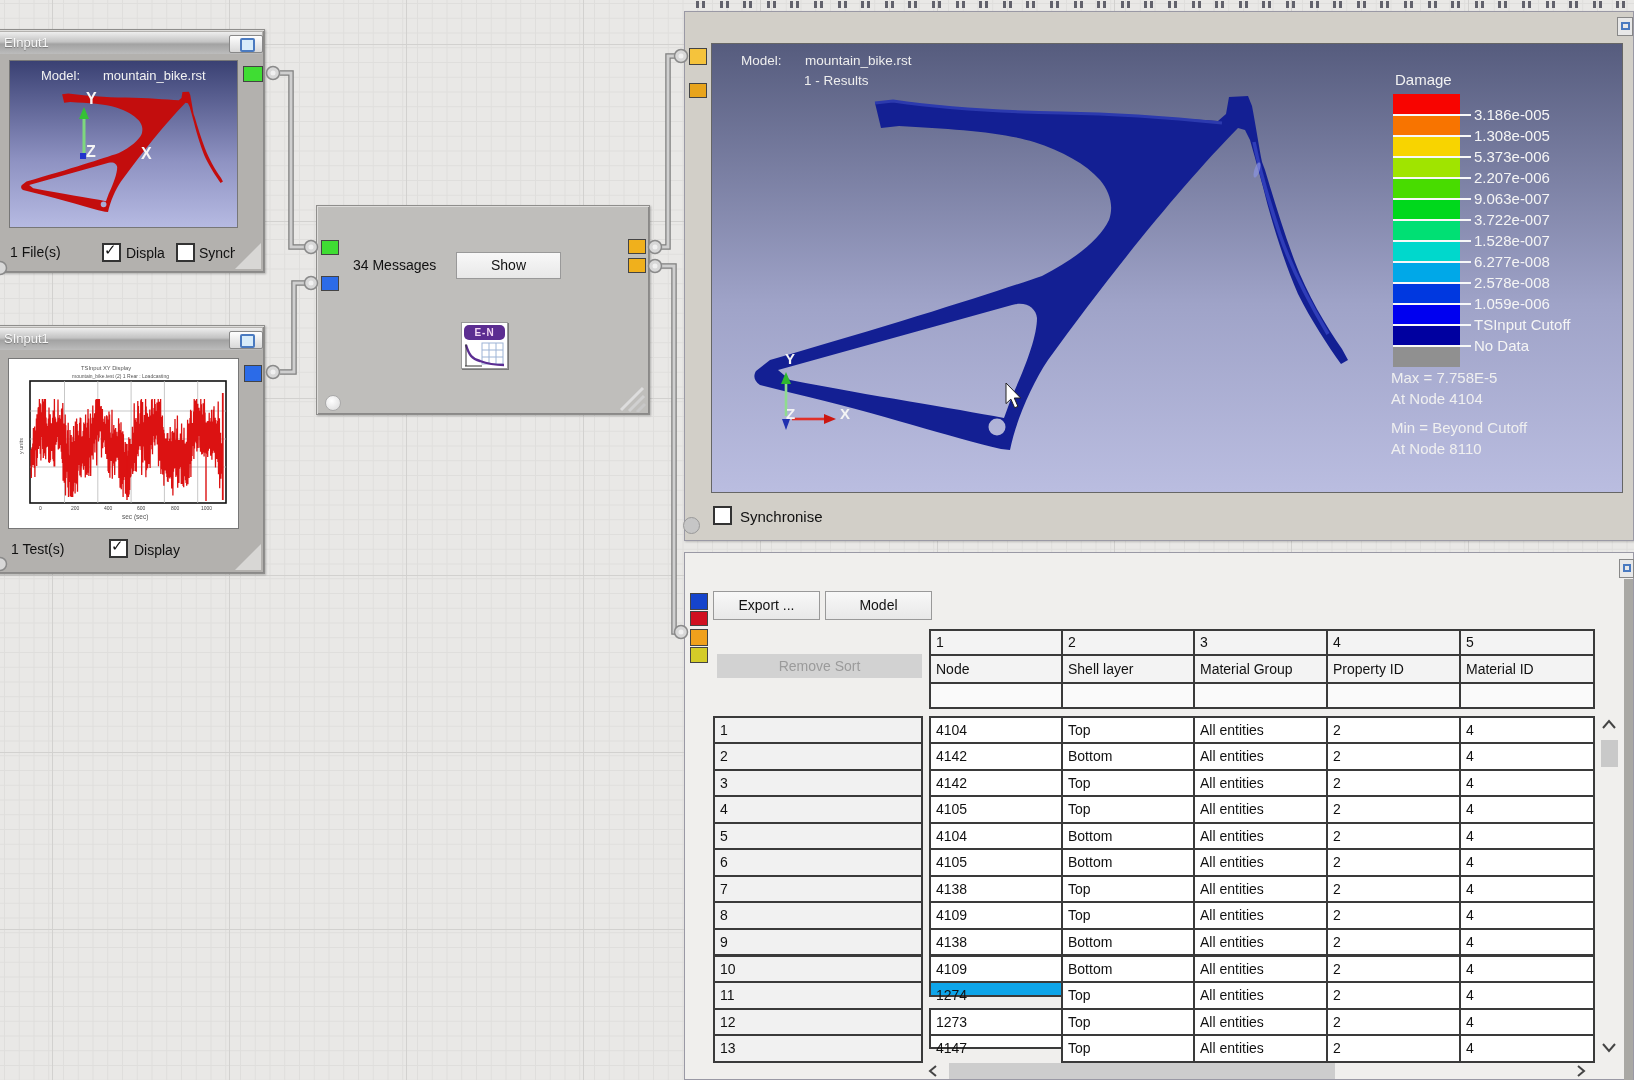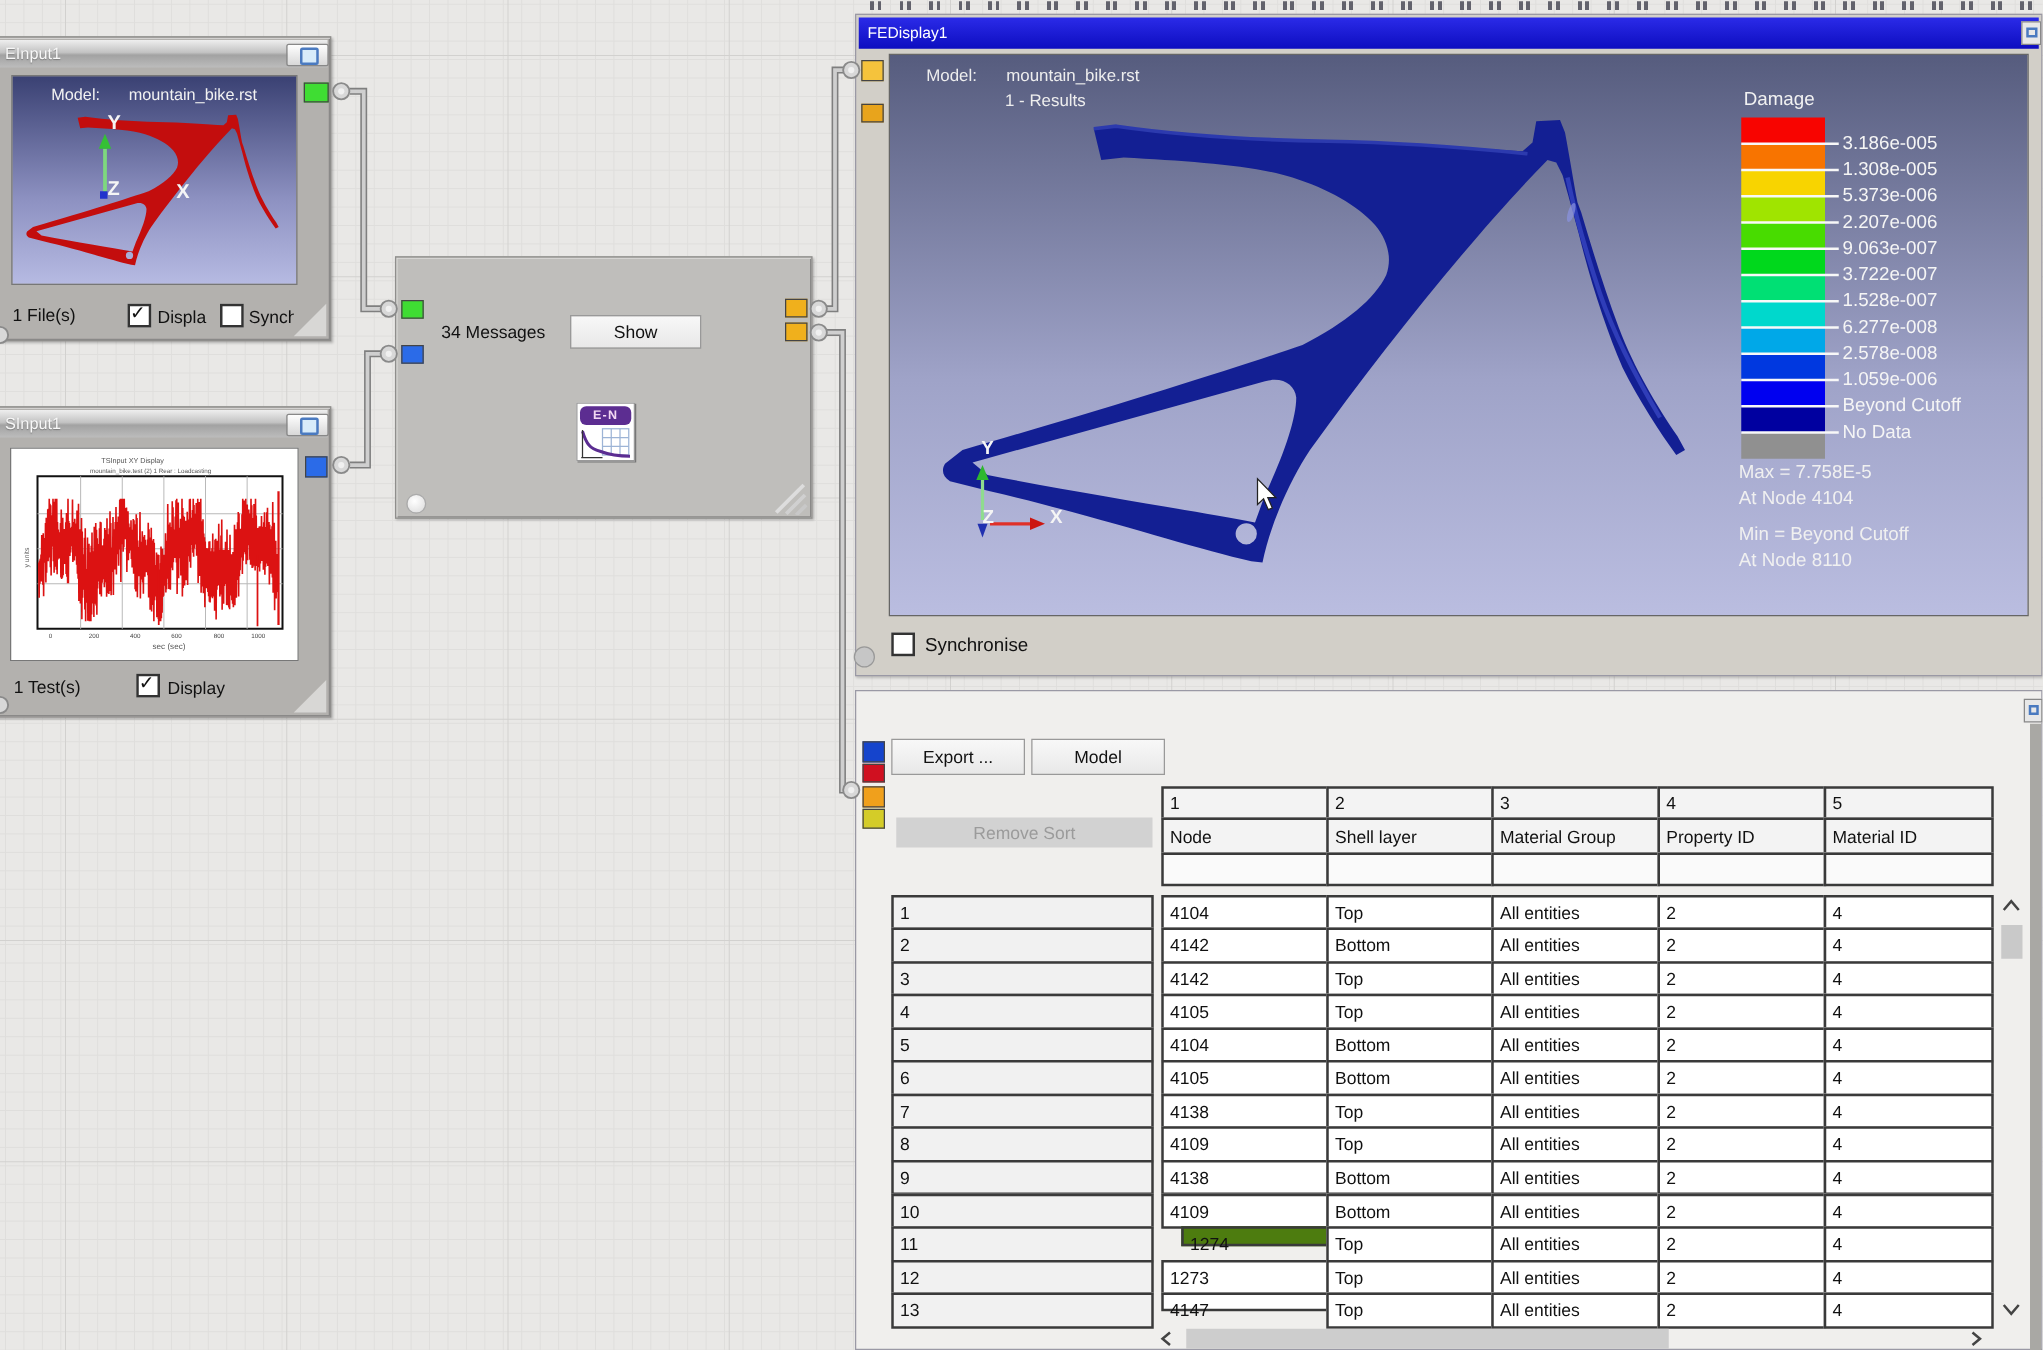--- a/index.html
+++ b/index.html
@@ -127,21 +127,20 @@
  </div>
  <div class="abs" style="left:8px;top:189px;width:16px;height:16px;border-radius:50%;background:radial-gradient(circle at 40% 35%,#ffffff,#d9d9d9);border:1px solid #aaa"></div>
  <svg width="30" height="26" style="position:absolute;right:2px;bottom:2px">
   <line x1="4" y1="24" x2="26" y2="2" stroke="#dddddd" stroke-width="3"></line>
   <line x1="12" y1="25" x2="27" y2="10" stroke="#d0d0d0" stroke-width="3"></line>
   <line x1="20" y1="26" x2="28" y2="18" stroke="#c8c8c8" stroke-width="3"></line>
  </svg>
 </div>
 
 <div class="abs" style="left:684px;top:11px;width:950px;height:530px;background:#d2cfc8;border:1px solid #9a99a5;box-shadow:1px 1px 2px rgba(0,0,0,.2)">
- <div class="abs" style="left:2px;top:2px;right:2px;height:25px;background:linear-gradient(#2b2be8,#0d0dc0);color:#fff;font-size:12.5px;line-height:25px;padding-left:7px">FEDisplay1</div>
  <div class="abs" style="left:932px;top:5px;width:16px;height:19px;background:#e8e8e8;border:1px solid #888">
       <div class="abs" style="left:3px;top:4px;width:9px;height:8px;border:2px solid #4a7ac0"></div>
     </div>
  <div class="port" style="left:4px;top:36px;width:18px;height:17px;background:#f5c33c"></div>
  <div class="port" style="left:4px;top:71px;width:18px;height:15px;background:#e8a41c"></div>
  <div class="abs" style="left:26px;top:31px;width:912px;height:450px;background:linear-gradient(#565c7e,#9fa3c8 58%,#babde0);border:1px solid #666">
   <svg width="912" height="450" style="position:absolute;left:0;top:0">
    <g transform="translate(-710,-42)">
     <use href="#bike" fill="#131f93"></use>
     <path d="M1252,140 C1258,170 1267,200 1278,233 C1289,265 1307,300 1326,332" fill="none" stroke="#2f3db8" stroke-width="3.5"></path>
@@ -193,21 +192,21 @@
 <div class="t" style="left:762px;top:167px;font-size:15px;color:#f5f5f5">3.722e-007</div>
 <div class="abs" style="left:681px;top:196px;width:78px;height:2.4px;background:#f8f8f8"></div>
 <div class="t" style="left:762px;top:188px;font-size:15px;color:#f5f5f5">1.528e-007</div>
 <div class="abs" style="left:681px;top:217px;width:78px;height:2.4px;background:#f8f8f8"></div>
 <div class="t" style="left:762px;top:209px;font-size:15px;color:#f5f5f5">6.277e-008</div>
 <div class="abs" style="left:681px;top:238px;width:78px;height:2.4px;background:#f8f8f8"></div>
 <div class="t" style="left:762px;top:230px;font-size:15px;color:#f5f5f5">2.578e-008</div>
 <div class="abs" style="left:681px;top:259px;width:78px;height:2.4px;background:#f8f8f8"></div>
 <div class="t" style="left:762px;top:251px;font-size:15px;color:#f5f5f5">1.059e-006</div>
 <div class="abs" style="left:681px;top:280px;width:78px;height:2.4px;background:#f8f8f8"></div>
-<div class="t" style="left:762px;top:272px;font-size:15px;color:#f5f5f5">Beyond Cutoff</div>
+<div class="t" style="left:762px;top:272px;font-size:15px;color:#f5f5f5">TSInput Cutoff</div>
 <div class="abs" style="left:681px;top:301px;width:78px;height:2.4px;background:#f8f8f8"></div>
 <div class="t" style="left:762px;top:293px;font-size:15px;color:#f5f5f5">No Data</div>
 <div class="t" style="left:679px;top:325px;font-size:15px;color:#f0f0f0">Max = 7.758E-5</div>
 <div class="t" style="left:679px;top:346px;font-size:15px;color:#f0f0f0">At Node 4104</div>
 <div class="t" style="left:679px;top:375px;font-size:15px;color:#f0f0f0">Min = Beyond Cutoff</div>
 <div class="t" style="left:679px;top:396px;font-size:15px;color:#f0f0f0">At Node 8110</div>
  </div>
  <div class="cb" style="left:28px;top:494px"></div>
  <div class="t" style="left:55px;top:496px;font-size:15px;color:#111">Synchronise</div>
  <div class="abs" style="left:-2px;top:505px;width:17px;height:17px;border-radius:50%;background:#c6c6c6;border:1px solid #999"></div>
@@ -293,21 +292,21 @@
  <div class="abs" style="left:508px;top:374.9px;width:135px;height:28.55px;background:#fff;border:2px solid #3a3a3a;font-size:14px;color:#111;line-height:24px;padding-left:5px">All entities</div>
  <div class="abs" style="left:641px;top:374.9px;width:135px;height:28.55px;background:#fff;border:2px solid #3a3a3a;font-size:14px;color:#111;line-height:24px;padding-left:5px">2</div>
  <div class="abs" style="left:774px;top:374.9px;width:136px;height:28.55px;background:#fff;border:2px solid #3a3a3a;font-size:14px;color:#111;line-height:24px;padding-left:5px">4</div>
  <div class="abs" style="left:28px;top:401.5px;width:210px;height:28.55px;background:#f1f1f1;border:2px solid #3a3a3a;font-size:14px;color:#111;line-height:24px;padding-left:5px">10</div>
  <div class="abs" style="left:244px;top:401.5px;width:134px;height:28.55px;background:#fff;border:2px solid #3a3a3a;font-size:14px;color:#111;line-height:24px;padding-left:5px">4109</div>
  <div class="abs" style="left:376px;top:401.5px;width:134px;height:28.55px;background:#fff;border:2px solid #3a3a3a;font-size:14px;color:#111;line-height:24px;padding-left:5px">Bottom</div>
  <div class="abs" style="left:508px;top:401.5px;width:135px;height:28.55px;background:#fff;border:2px solid #3a3a3a;font-size:14px;color:#111;line-height:24px;padding-left:5px">All entities</div>
  <div class="abs" style="left:641px;top:401.5px;width:135px;height:28.55px;background:#fff;border:2px solid #3a3a3a;font-size:14px;color:#111;line-height:24px;padding-left:5px">2</div>
  <div class="abs" style="left:774px;top:401.5px;width:136px;height:28.55px;background:#fff;border:2px solid #3a3a3a;font-size:14px;color:#111;line-height:24px;padding-left:5px">4</div>
  <div class="abs" style="left:28px;top:428.0px;width:210px;height:28.55px;background:#f1f1f1;border:2px solid #3a3a3a;font-size:14px;color:#111;line-height:24px;padding-left:5px">11</div>
- <div class="abs" style="left:260px;top:428.0px;width:134px;height:16px;background:#4d7c0f;border:2px solid #3a3a3a;font-size:14px;color:#111;line-height:24px;padding-left:5px">1274</div>
+ <div class="abs" style="left:244px;top:428.0px;width:134px;height:16px;background:#0ea5e9;border:2px solid #3a3a3a;font-size:14px;color:#111;line-height:24px;padding-left:5px">1274</div>
  <div class="abs" style="left:376px;top:428.0px;width:134px;height:28.55px;background:#fff;border:2px solid #3a3a3a;font-size:14px;color:#111;line-height:24px;padding-left:5px">Top</div>
  <div class="abs" style="left:508px;top:428.0px;width:135px;height:28.55px;background:#fff;border:2px solid #3a3a3a;font-size:14px;color:#111;line-height:24px;padding-left:5px">All entities</div>
  <div class="abs" style="left:641px;top:428.0px;width:135px;height:28.55px;background:#fff;border:2px solid #3a3a3a;font-size:14px;color:#111;line-height:24px;padding-left:5px">2</div>
  <div class="abs" style="left:774px;top:428.0px;width:136px;height:28.55px;background:#fff;border:2px solid #3a3a3a;font-size:14px;color:#111;line-height:24px;padding-left:5px">4</div>
  <div class="abs" style="left:28px;top:454.6px;width:210px;height:28.55px;background:#f1f1f1;border:2px solid #3a3a3a;font-size:14px;color:#111;line-height:24px;padding-left:5px">12</div>
  <div class="abs" style="left:244px;top:454.6px;width:134px;height:28.55px;background:#fff;border:2px solid #3a3a3a;font-size:14px;color:#111;line-height:24px;padding-left:5px">1273</div>
  <div class="abs" style="left:376px;top:454.6px;width:134px;height:28.55px;background:#fff;border:2px solid #3a3a3a;font-size:14px;color:#111;line-height:24px;padding-left:5px">Top</div>
  <div class="abs" style="left:508px;top:454.6px;width:135px;height:28.55px;background:#fff;border:2px solid #3a3a3a;font-size:14px;color:#111;line-height:24px;padding-left:5px">All entities</div>
  <div class="abs" style="left:641px;top:454.6px;width:135px;height:28.55px;background:#fff;border:2px solid #3a3a3a;font-size:14px;color:#111;line-height:24px;padding-left:5px">2</div>
  <div class="abs" style="left:774px;top:454.6px;width:136px;height:28.55px;background:#fff;border:2px solid #3a3a3a;font-size:14px;color:#111;line-height:24px;padding-left:5px">4</div>

